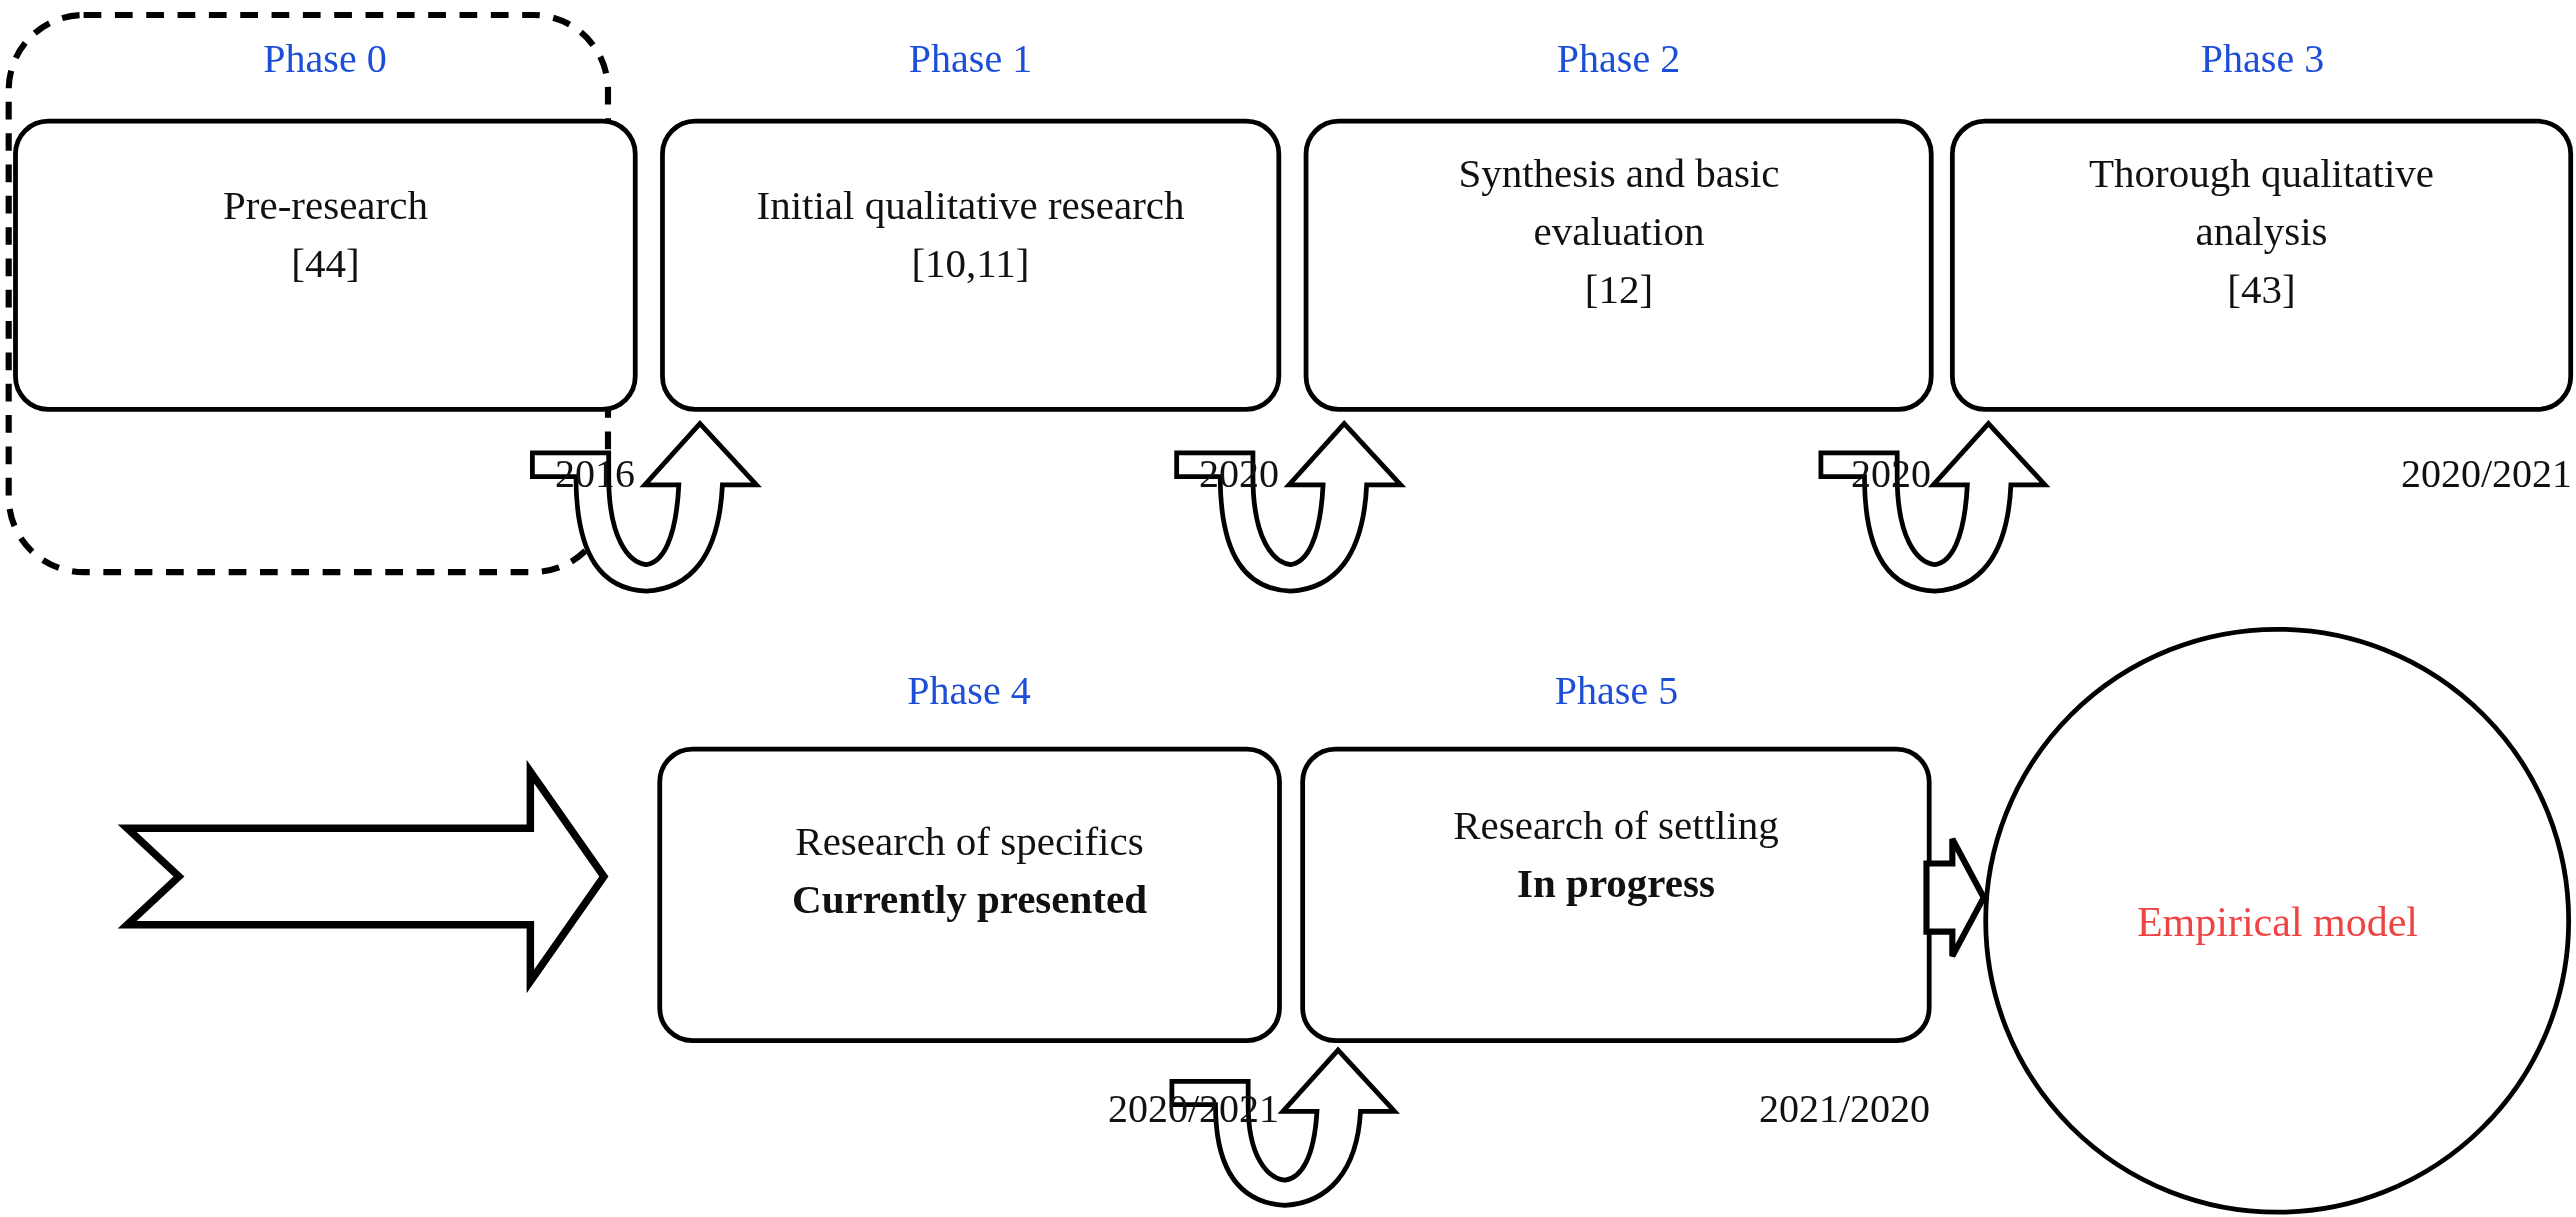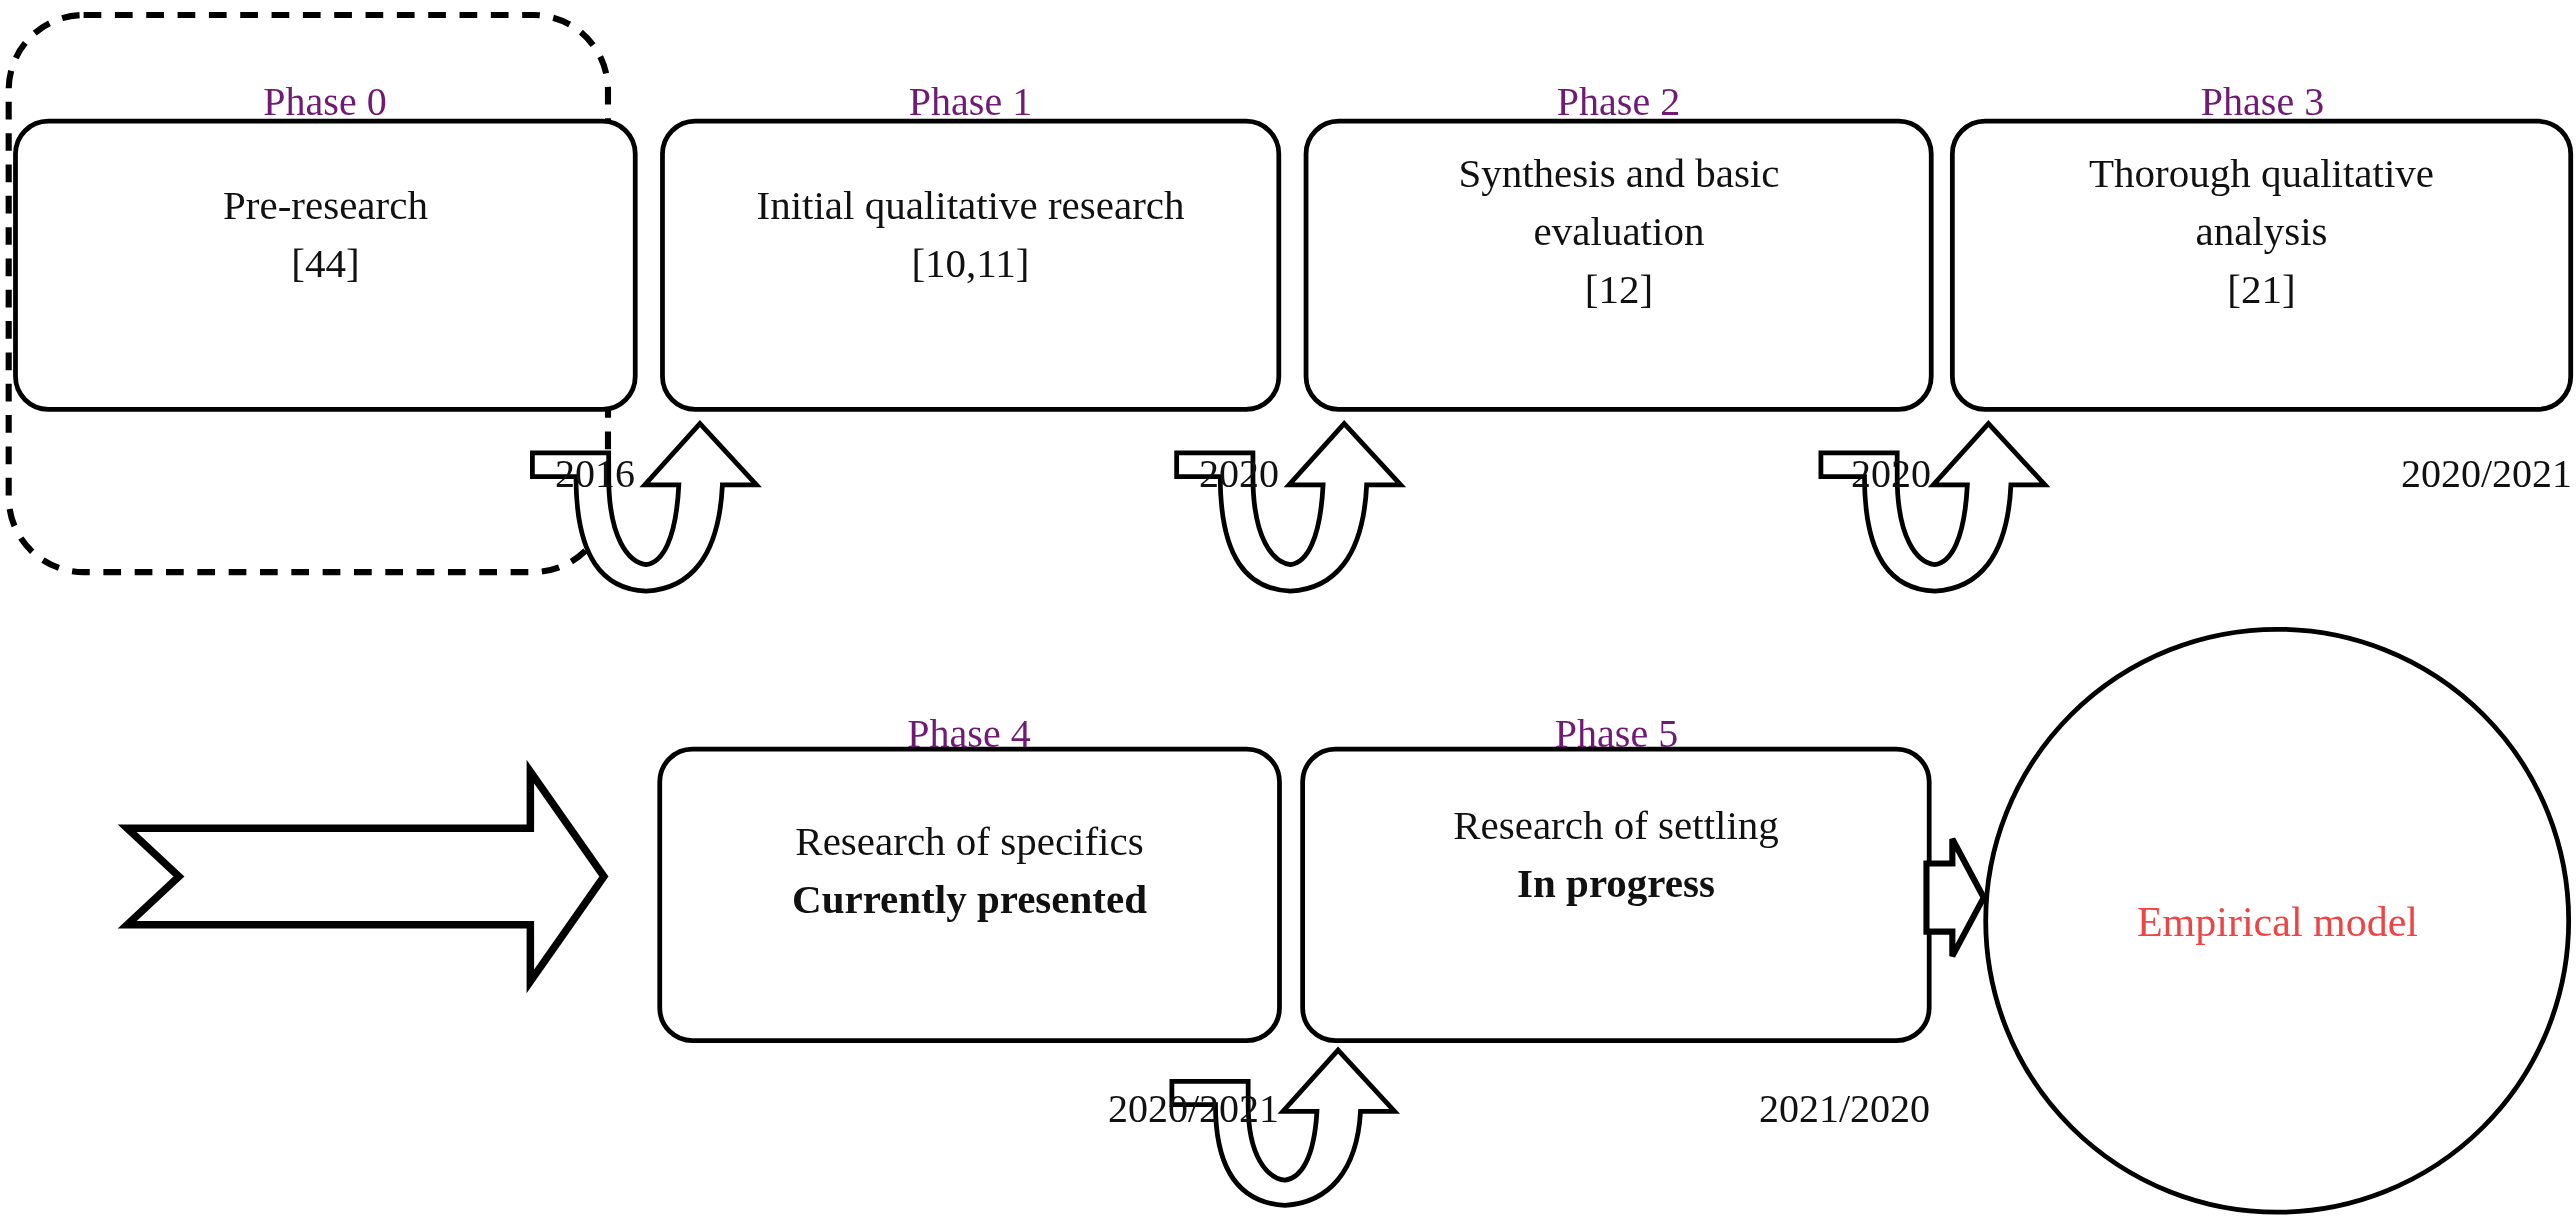--- a/index.html
+++ b/index.html
@@ -6,23 +6,22 @@
   body{
     width:2576px;height:1217px;position:relative;overflow:hidden;
     font-family:"Liberation Serif","DejaVu Serif",serif;
     color:#000000;
   }
   .stage{position:absolute;left:0;top:0;width:2576px;height:1217px;}
   svg.layer{position:absolute;left:0;top:0;width:2576px;height:1217px;overflow:visible;}
 
   .phase-label{
     position:absolute;text-align:center;
-    font-size:40px;line-height:1.05;color:#701a75;
+    font-size:40px;line-height:1.05;color:#1d4ed8;
     white-space:nowrap;
-    margin-top:43px;
   }
   .box-text{
     position:absolute;display:flex;flex-direction:column;
     align-items:center;justify-content:flex-start;
     text-align:center;font-size:41px;line-height:1.42;color:#111;
   }
   .box-text .ref{display:block;}
   .box-text .bold{font-weight:bold;}
   .year{
     position:absolute;text-align:right;font-size:40px;color:#111;
@@ -156,21 +155,21 @@
 
   <div class="box-text" style="left:1320px;top:144px;width:598px;">
     <span>Synthesis and basic</span>
     <span>evaluation</span>
     <span class="ref">[12]</span>
   </div>
 
   <div class="box-text" style="left:1966px;top:144px;width:591px;">
     <span>Thorough qualitative</span>
     <span>analysis</span>
-    <span class="ref">[21]</span>
+    <span class="ref">[43]</span>
   </div>
 
   <div class="year" style="left:15px;top:450px;width:620px;">2016</div>
   <div class="year" style="left:662px;top:450px;width:617px;">2020</div>
   <div class="year" style="left:1306px;top:450px;width:625px;">2020</div>
   <div class="year" style="left:1953px;top:450px;width:619px;">2020/2021</div>
 
   <div class="phase-label" style="left:659px;top:670px;width:620px;">Phase 4</div>
   <div class="phase-label" style="left:1303px;top:670px;width:627px;">Phase 5</div>
 

